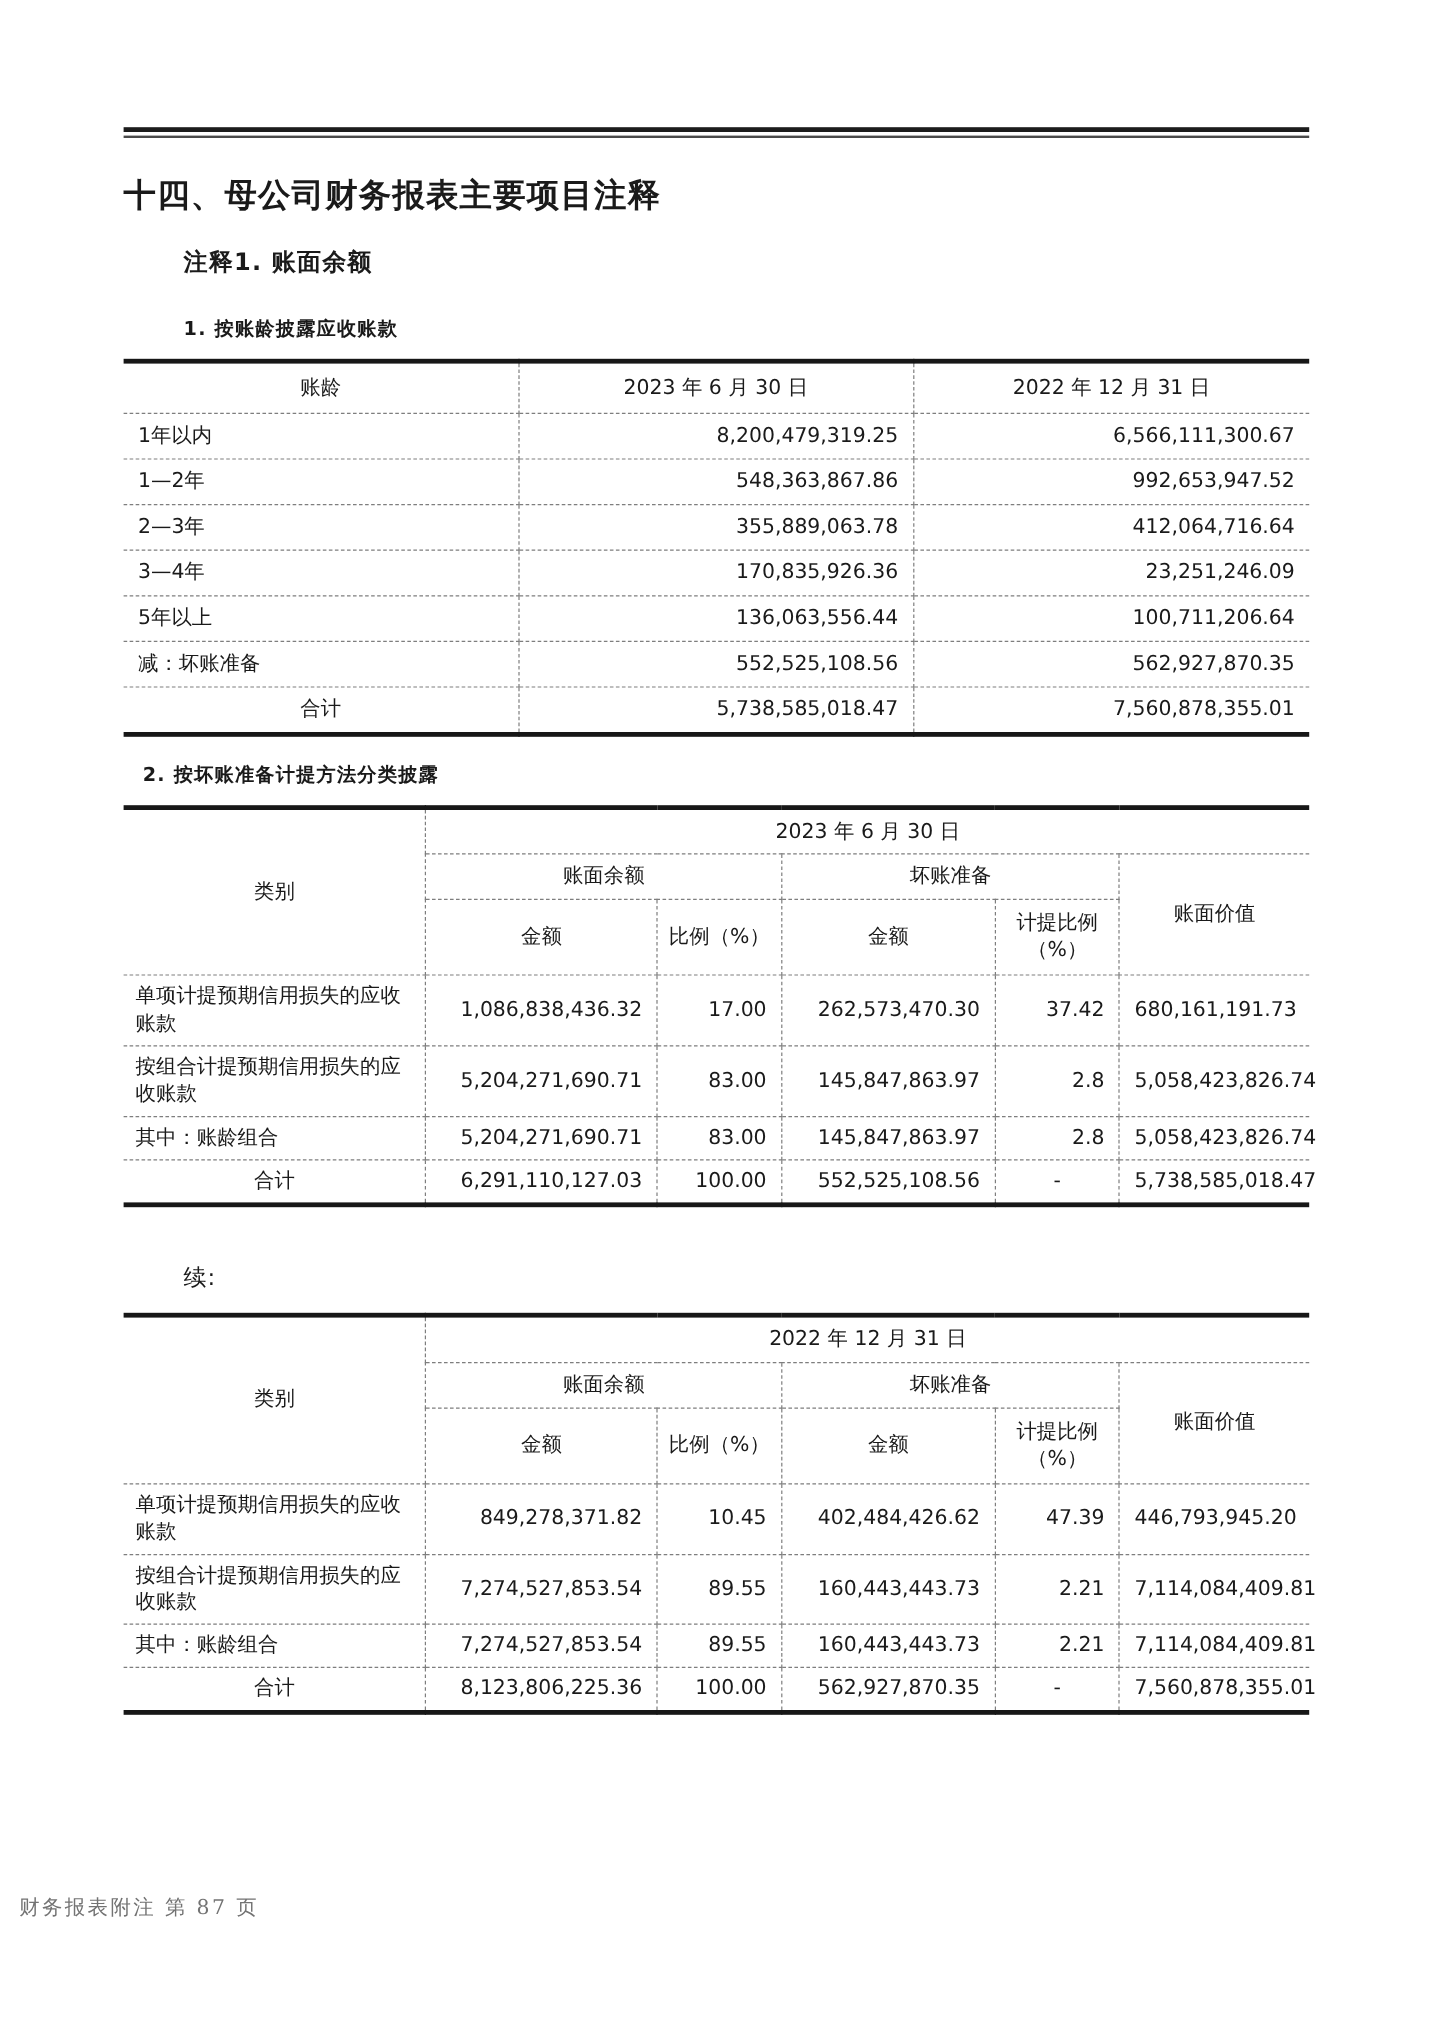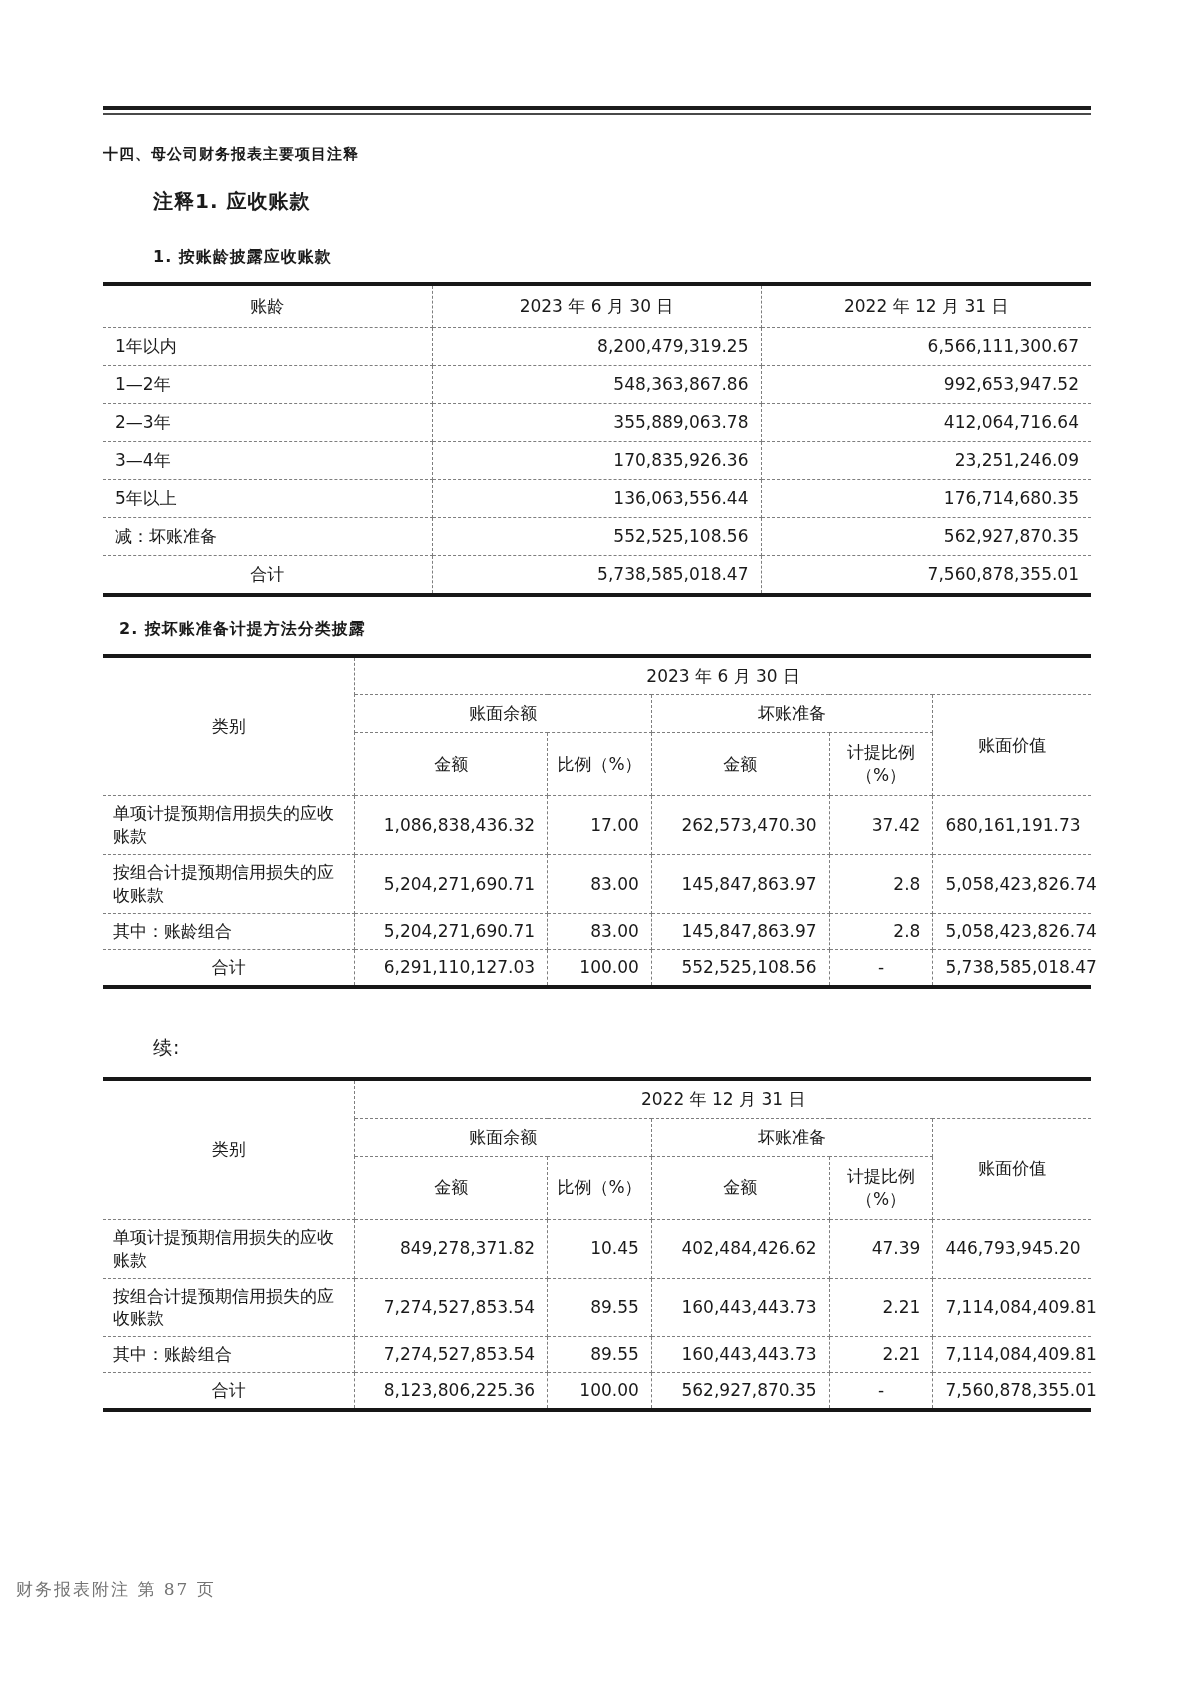--- a/index.html
+++ b/index.html
@@ -9,21 +9,21 @@
     margin:0 auto;
     background:#ffffff;
     font-family:"DejaVu Sans","Liberation Sans",sans-serif;
     color:#1a1a1a;
     overflow:hidden;
   }
   .content { margin-left:103px; width:988px; padding-top:106px; }
 
   .top-rule { height:3px; border-top:4px solid #1c1c1c; border-bottom:2px solid #4a4a4a; }
 
-  .doc-title { margin:30px 0 0 0; font-size:15px; font-weight:bold; letter-spacing:1px; }
+  .doc-title { margin:30px 0 0 0; font-size:27px; font-weight:bold; letter-spacing:1px; }
   .note-title { margin:24px 0 0 50px; font-size:20px; font-weight:bold; letter-spacing:1px; }
   .sub-title  { margin:32px 0 14px 50px; font-size:16px; font-weight:bold; letter-spacing:1px; }
   .continued  { margin:46px 0 16px 50px; font-size:19px; letter-spacing:1px; }
 
   table.fin {
     width:100%; border-collapse:collapse; table-layout:fixed;
     border-top:4px solid #171717; border-bottom:4px solid #171717;
     font-size:17px;
   }
   table.fin td {
@@ -60,21 +60,21 @@
 </style>
 </head>
 <body>
 
 <div class="page">
   <div class="content">
 
     <div class="top-rule"></div>
 
     <div class="doc-title">十四、母公司财务报表主要项目注释</div>
-    <div class="note-title">注释1.  应收账款</div>
+    <div class="note-title">注释1.  账面余额</div>
     <div class="sub-title">1.  按账龄披露应收账款</div>
 
     <table class="fin t1">
       <colgroup>
           <col style="width:33.3%">
           <col style="width:33.3%">
           <col style="width:33.4%">
         </colgroup>
       <tbody>
           <tr class="hd">
@@ -98,21 +98,21 @@
         <td class="num">412,064,716.64</td>
       </tr>
       <tr>
         <td class="lbl">3—4年</td>
         <td class="num">170,835,926.36</td>
         <td class="num">23,251,246.09</td>
       </tr>
       <tr>
         <td class="lbl">5年以上</td>
         <td class="num">136,063,556.44</td>
-        <td class="num">176,714,680.35</td>
+        <td class="num">100,711,206.64</td>
       </tr>
       <tr>
         <td class="lbl">减：坏账准备</td>
         <td class="num">552,525,108.56</td>
         <td class="num">562,927,870.35</td>
       </tr>
       <tr>
         <td class="c">合计</td>
         <td class="num">5,738,585,018.47</td>
         <td class="num">7,560,878,355.01</td>

